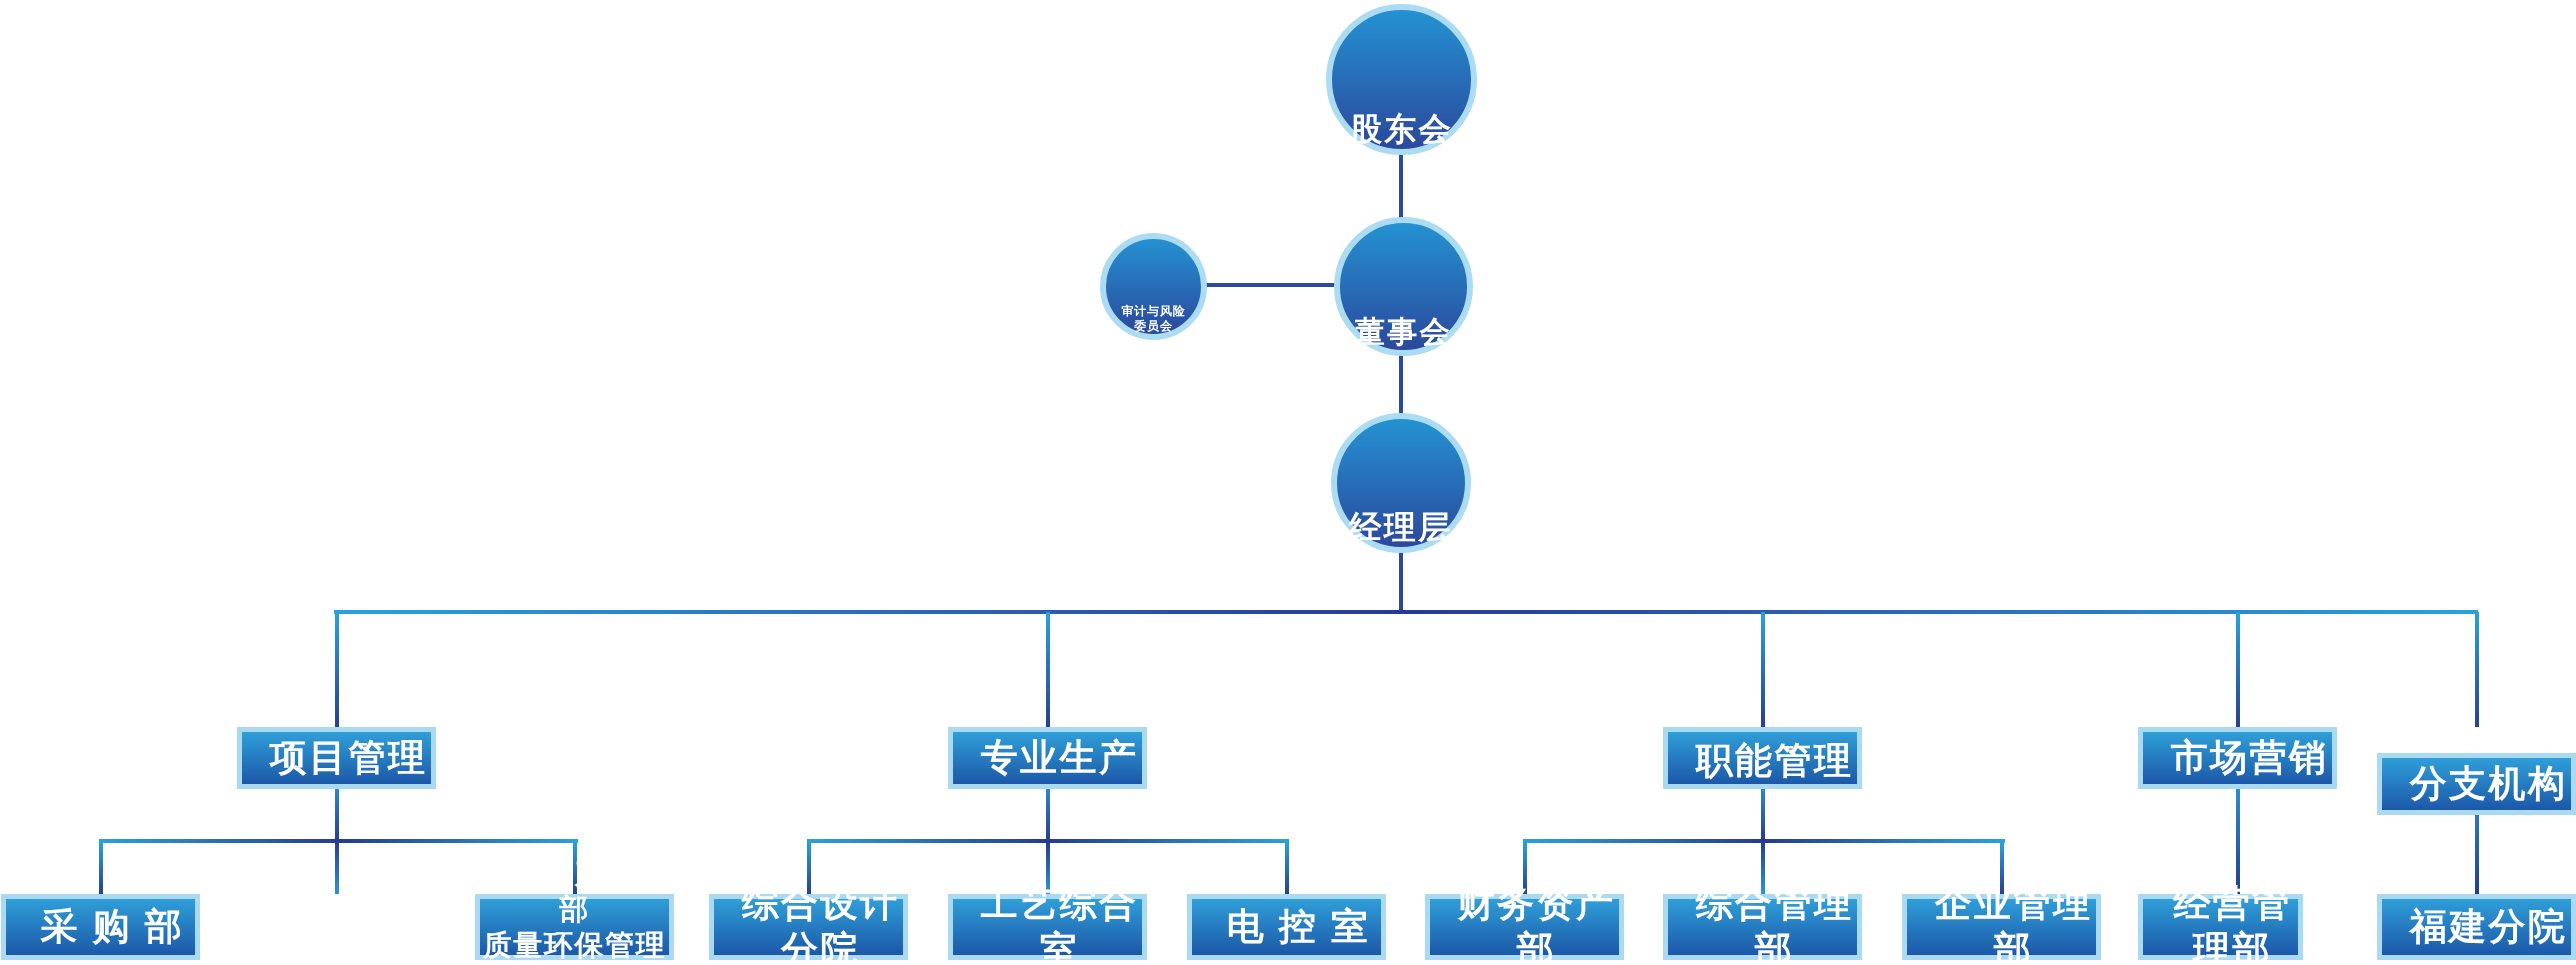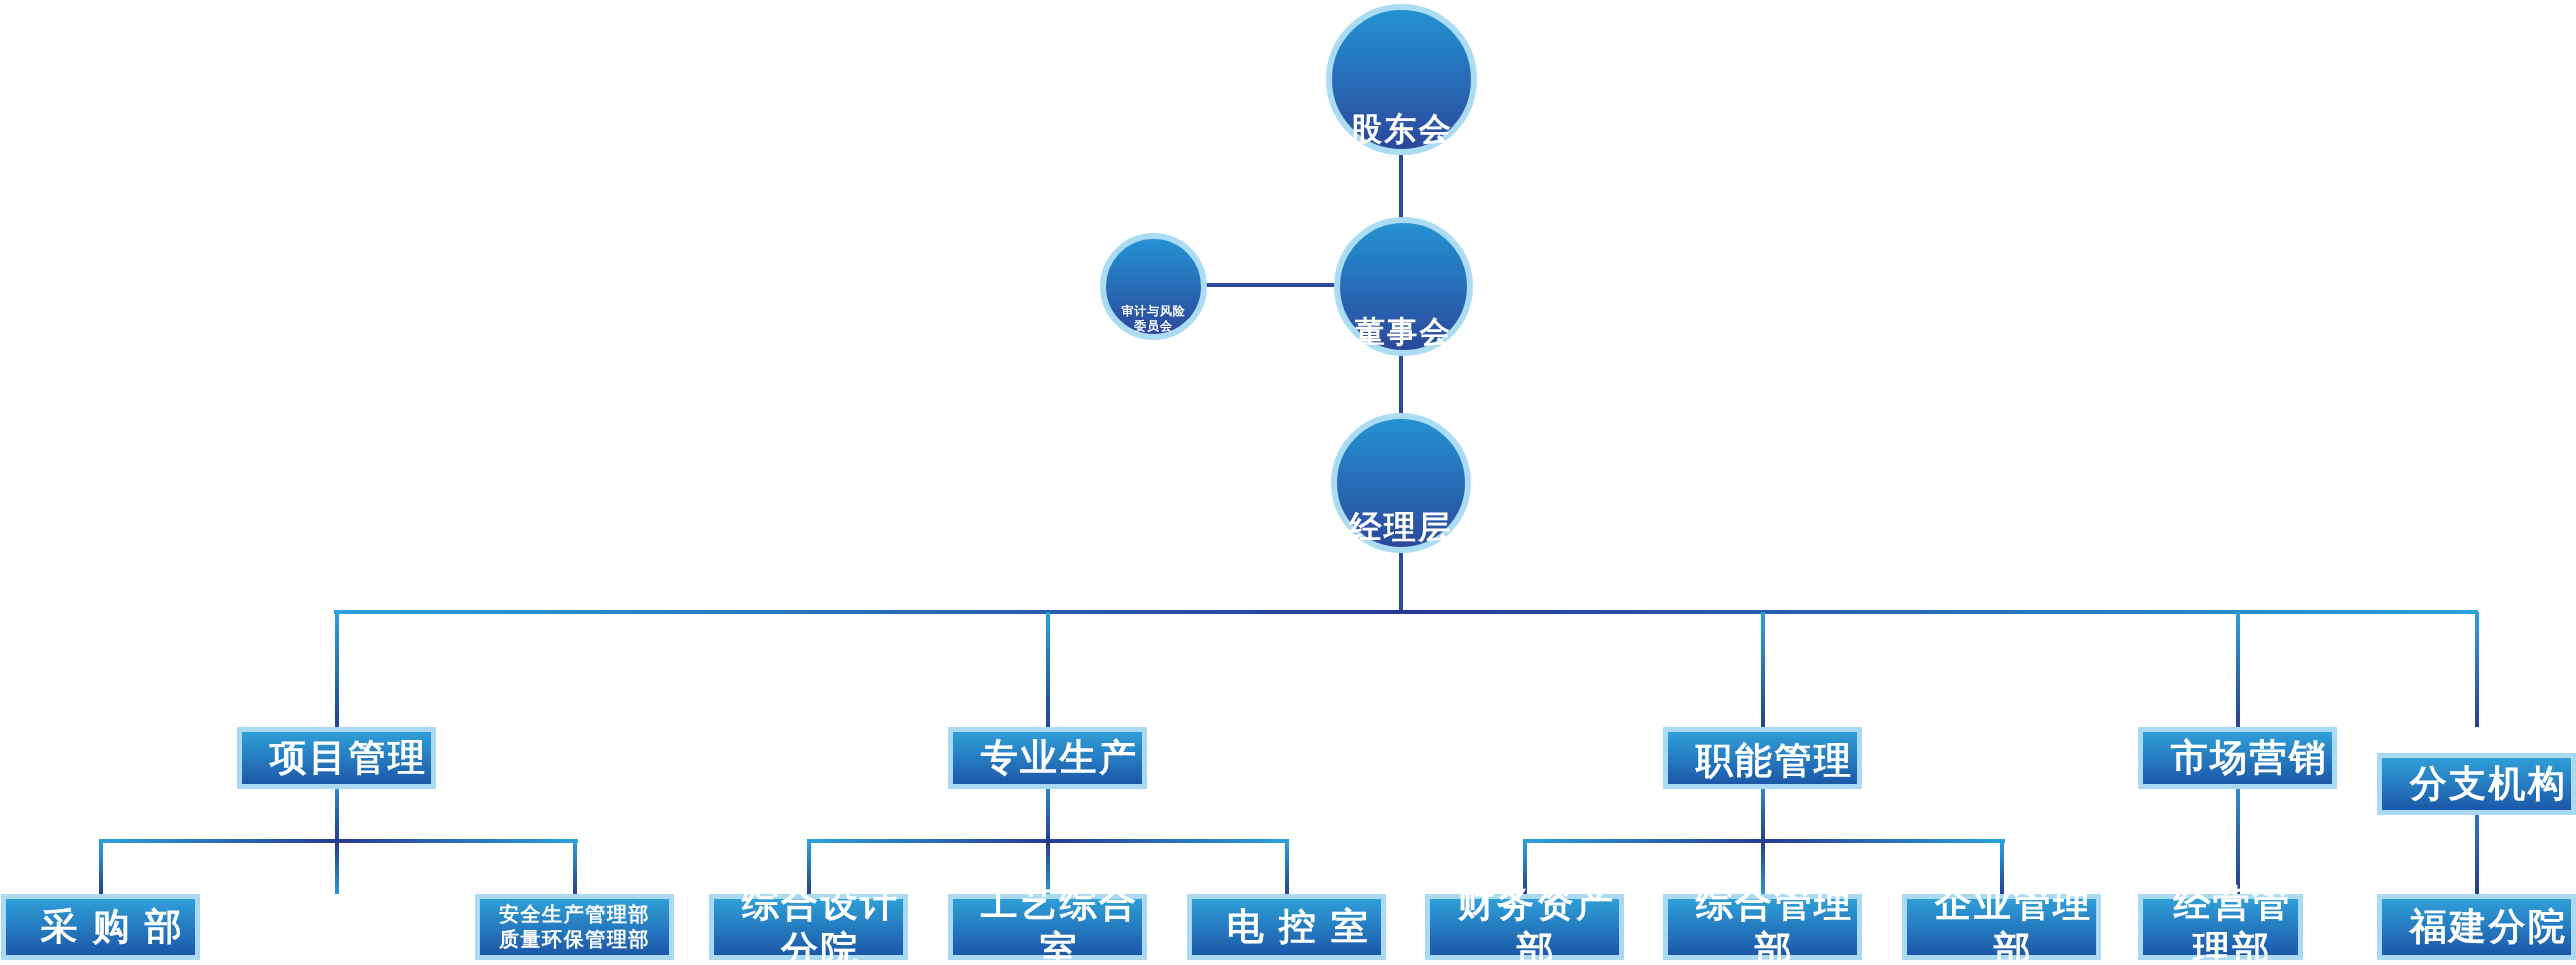--- a/index.html
+++ b/index.html
@@ -44,21 +44,21 @@
   }
   .line { position: absolute; }
   .ln-navy   { background: #2b4a9e; }
   .ln-h-grad { background: linear-gradient(90deg, #2aa2dc 0%, #273b90 50%, #2aa2dc 100%); }
   .ln-v-an   { background: linear-gradient(180deg, #2aa2dc 0%, #27408f 100%); }
   .ln-v-ana  { background: linear-gradient(180deg, #2e86cc 0%, #273c8f 50%, #2b96d4 100%); }
   .ln-v-na   { background: linear-gradient(180deg, #2f8ccc 0%, #233d8e 100%); }
   .f40 { font-size: 32px; }
   .f38 { font-size: 30px; }
   .f34 { font-size: 37px; padding-left: 24px; }
-  .f29 { font-size: 20px; letter-spacing: 1.6px; }
+  .f29 { font-size: 29px; letter-spacing: 1.6px; }
   .f22 { font-size: 12px; letter-spacing: 0.8px; }
 </style>
 </head>
 <body>
 
 <div id="canvas">
 
   <div class="line ln-navy" style="left:1399px; top:154px; width:4px; height:65px;"></div>
   <div class="line ln-navy" style="left:1204px; top:283px; width:133px; height:4px;"></div>
   <div class="line ln-navy" style="left:1399px; top:353px; width:4px; height:63px;"></div>

